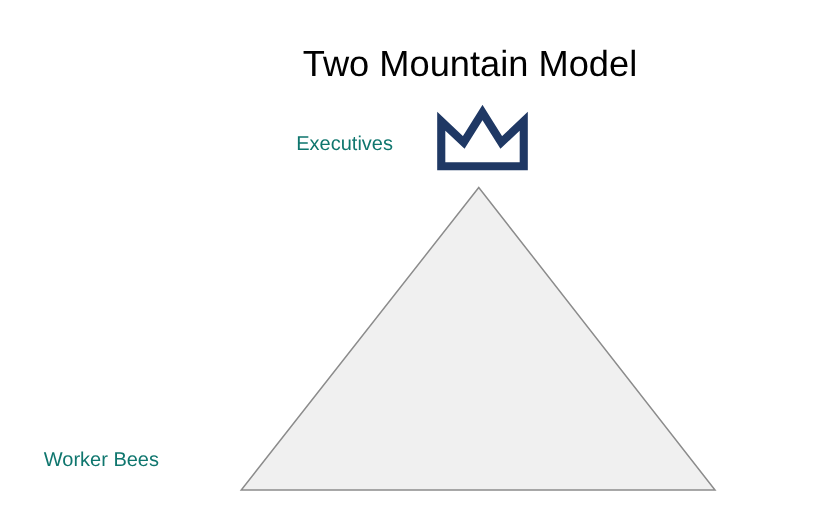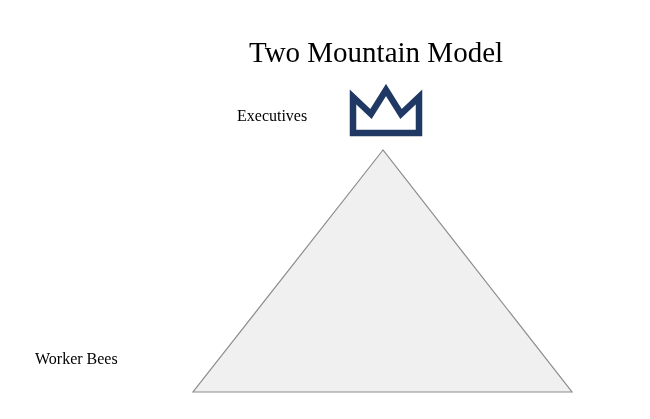--- a/index.html
+++ b/index.html
@@ -6,43 +6,43 @@
     margin: 0;
     padding: 0;
     background: #ffffff;
   }
   .slide {
     position: relative;
     width: 588px;
     height: 419px;
     background: #ffffff;
     overflow: hidden;
-    font-family: Liberation Serif, serif;
+    font-family: Liberation Sans, sans-serif;
     color: #000000;
   }
   .title {
     position: absolute;
     left: 376px;
     top: 37px;
     transform: translateX(-50%);
     font-size: 29px;
     line-height: 1.1;
     white-space: nowrap;
     color: #000000;
   }
   .level-label {
     position: absolute;
     font-size: 16px;
     line-height: 1.15;
     white-space: nowrap;
-    color: #000000;
+    color: #0f766e;
   }
   .label-executives { left: 237px; top: 107px; }
   .label-midlevel   { left: 110px; top: 225px; }
-  .label-workers    { left: 35px;  top: 350px; }
+  .label-workers    { left: 35px;  top: 360px; }
   .crown {
     position: absolute;
     left: 347px;
     top: 84px;
     width: 78px;
     height: 56px;
   }
   .mountain {
     position: absolute;
     left: 190px;

